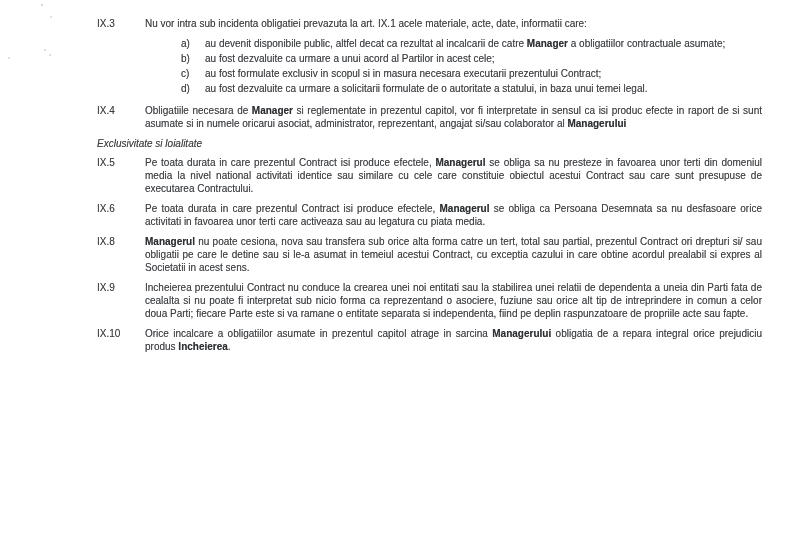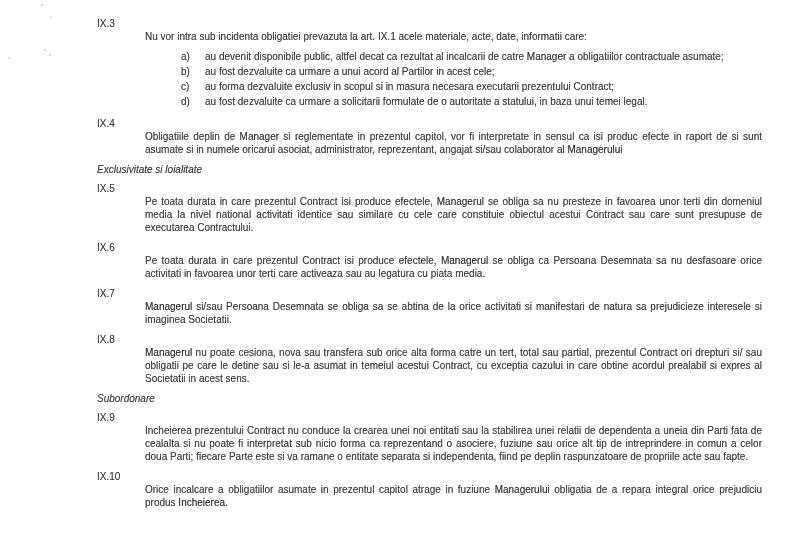--- a/index.html
+++ b/index.html
@@ -37,21 +37,20 @@
   }
   .num {
     width: 48px;
     flex-shrink: 0;
   }
   .body {
     flex: 1;
   }
   .para {
     text-align: justify;
-    margin-top: 13px;
   }
   .sublist {
     margin-top: 7px;
   }
   .subitem {
     display: flex;
     align-items: flex-start;
     margin-left: 36px;
     margin-bottom: 2px;
   }
@@ -61,21 +60,21 @@
   }
   .subbody {
     flex: 1;
     text-align: justify;
   }
   .heading {
     font-style: italic;
     margin: 6px 0 6px 0;
   }
   .seg.bold {
-    font-weight: 400;
+    font-weight: 700;
     color: #2d3033;
   }
   .speck {
     position: absolute;
     border-radius: 50%;
     background: #8a8d90;
   }
 </style>
 </head>
 <body>
@@ -97,67 +96,60 @@
             <div class="subitem">
               <span class="letter">a)</span>
               <div class="subbody"><span class="seg">au devenit disponibile public, altfel decat ca rezultat al incalcarii de catre </span><span class="seg bold">Manager</span><span class="seg"> a obligatiilor contractuale asumate;</span></div>
             </div>
             <div class="subitem">
               <span class="letter">b)</span>
               <div class="subbody"><span class="seg">au fost dezvaluite ca urmare a unui acord al Partilor in acest cele;</span></div>
             </div>
             <div class="subitem">
               <span class="letter">c)</span>
-              <div class="subbody"><span class="seg">au forma dezvaluite exclusiv in scopul si in masura necesara executarii prezentului Contract;</span></div>
+              <div class="subbody"><span class="seg">au fost formulate exclusiv in scopul si in masura necesara executarii prezentului Contract;</span></div>
             </div>
             <div class="subitem">
               <span class="letter">d)</span>
               <div class="subbody"><span class="seg">au fost dezvaluite ca urmare a solicitarii formulate de o autoritate a statului, in baza unui temei legal.</span></div>
             </div>
           </div>
         </div>
       </div>
       <div class="clause">
         <div class="num">IX.4</div>
         <div class="body">
-          <div class="para"><span class="seg">Obligatiile deplin de </span><span class="seg bold">Manager</span><span class="seg"> si reglementate in prezentul capitol, vor fi interpretate in sensul ca isi produc efecte in raport de si sunt asumate si in numele oricarui asociat, administrator, reprezentant, angajat si/sau colaborator al </span><span class="seg bold">Managerului</span></div>
+          <div class="para"><span class="seg">Obligatiile necesara de </span><span class="seg bold">Manager</span><span class="seg"> si reglementate in prezentul capitol, vor fi interpretate in sensul ca isi produc efecte in raport de si sunt asumate si in numele oricarui asociat, administrator, reprezentant, angajat si/sau colaborator al </span><span class="seg bold">Managerului</span></div>
         </div>
       </div>
       <div class="heading">Exclusivitate si loialitate</div>
       <div class="clause">
         <div class="num">IX.5</div>
         <div class="body">
           <div class="para"><span class="seg">Pe toata durata in care prezentul Contract isi produce efectele, </span><span class="seg bold">Managerul</span><span class="seg"> se obliga sa nu presteze in favoarea unor terti din domeniul media la nivel national activitati identice sau similare cu cele care constituie obiectul acestui Contract sau care sunt presupuse de executarea Contractului.</span></div>
         </div>
       </div>
       <div class="clause">
         <div class="num">IX.6</div>
         <div class="body">
           <div class="para"><span class="seg">Pe toata durata in care prezentul Contract isi produce efectele, </span><span class="seg bold">Managerul</span><span class="seg"> se obliga ca Persoana Desemnata sa nu desfasoare orice activitati in favoarea unor terti care activeaza sau au legatura cu piata media.</span></div>
         </div>
       </div>
       <div class="clause">
-        <div class="num">IX.7</div>
-        <div class="body">
-          <div class="para"><span class="seg bold">Managerul</span><span class="seg"> si/sau Persoana Desemnata se obliga sa se abtina de la orice activitati si manifestari de natura sa prejudicieze interesele si imaginea Societatii.</span></div>
-        </div>
-      </div>
-      <div class="clause">
         <div class="num">IX.8</div>
         <div class="body">
           <div class="para"><span class="seg bold">Managerul</span><span class="seg"> nu poate cesiona, nova sau transfera sub orice alta forma catre un tert, total sau partial, prezentul Contract ori drepturi si/ sau obligatii pe care le detine sau si le-a asumat in temeiul acestui Contract, cu exceptia cazului in care obtine acordul prealabil si expres al Societatii in acest sens.</span></div>
         </div>
       </div>
-      <div class="heading">Subordonare</div>
       <div class="clause">
         <div class="num">IX.9</div>
         <div class="body">
           <div class="para"><span class="seg">Incheierea prezentului Contract nu conduce la crearea unei noi entitati sau la stabilirea unei relatii de dependenta a uneia din Parti fata de cealalta si nu poate fi interpretat sub nicio forma ca reprezentand o asociere, fuziune sau orice alt tip de intreprindere in comun a celor doua Parti; fiecare Parte este si va ramane o entitate separata si independenta, fiind pe deplin raspunzatoare de propriile acte sau fapte.</span></div>
         </div>
       </div>
       <div class="clause">
         <div class="num">IX.10</div>
         <div class="body">
-          <div class="para"><span class="seg">Orice incalcare a obligatiilor asumate in prezentul capitol atrage in fuziune </span><span class="seg bold">Managerului</span><span class="seg"> obligatia de a repara integral orice prejudiciu produs </span><span class="seg bold">Incheierea</span><span class="seg">.</span></div>
+          <div class="para"><span class="seg">Orice incalcare a obligatiilor asumate in prezentul capitol atrage in sarcina </span><span class="seg bold">Managerului</span><span class="seg"> obligatia de a repara integral orice prejudiciu produs </span><span class="seg bold">Incheierea</span><span class="seg">.</span></div>
         </div>
       </div>
     </div>
 </div>
 
 </body></html>

